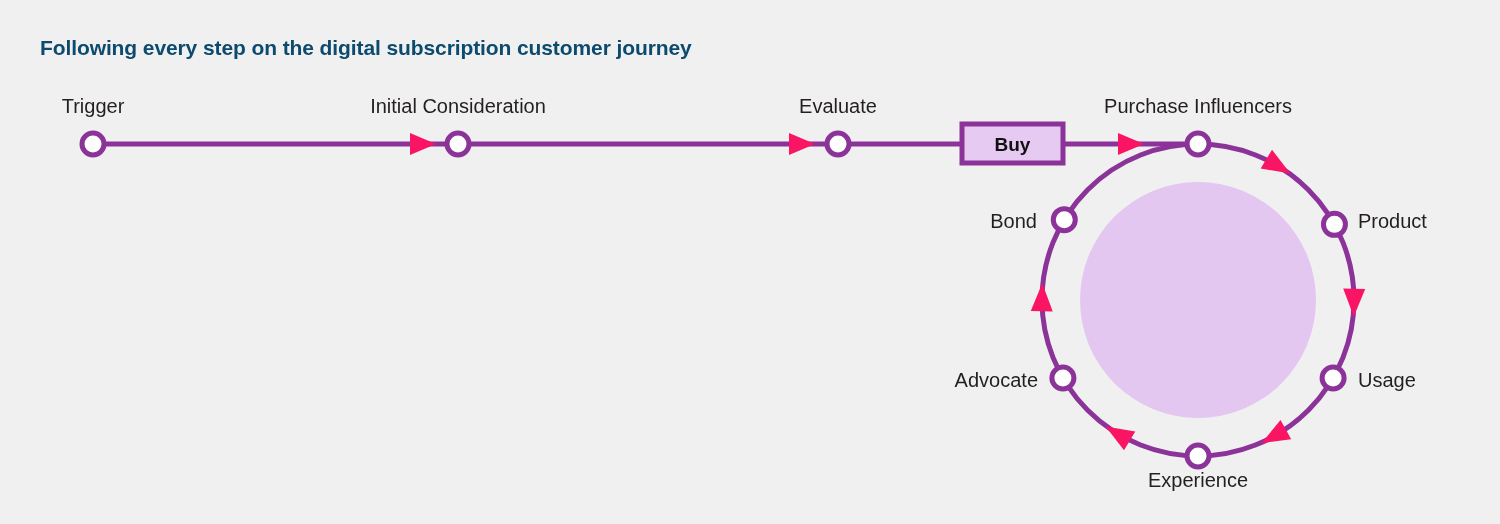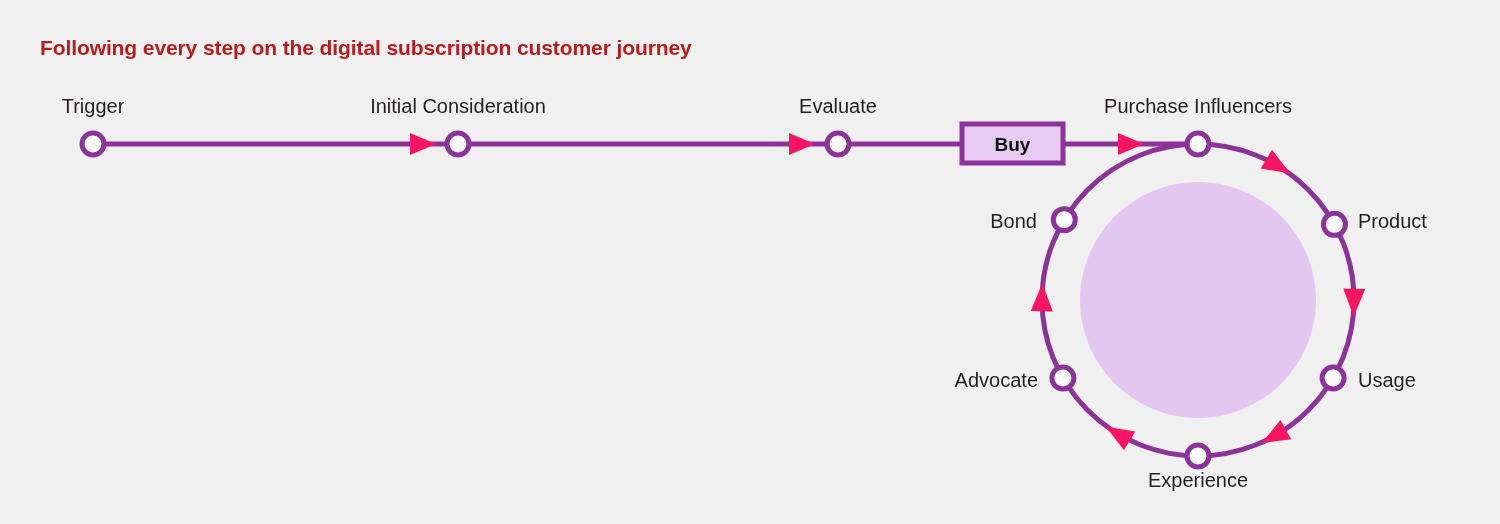--- a/index.html
+++ b/index.html
@@ -17,21 +17,21 @@
     height: 524px;
     background: #f1f0f1;
     overflow: hidden;
   }
   #title {
     position: absolute;
     left: 40px;
     top: 36px;
     font-size: 21px;
     font-weight: bold;
-    color: #b91c1c;
+    color: #0c4a6e;
     letter-spacing: -0.1px;
     white-space: nowrap;
   }
   #diagram {
     position: absolute;
     left: 0;
     top: 0;
     width: 1500px;
     height: 524px;
   }

